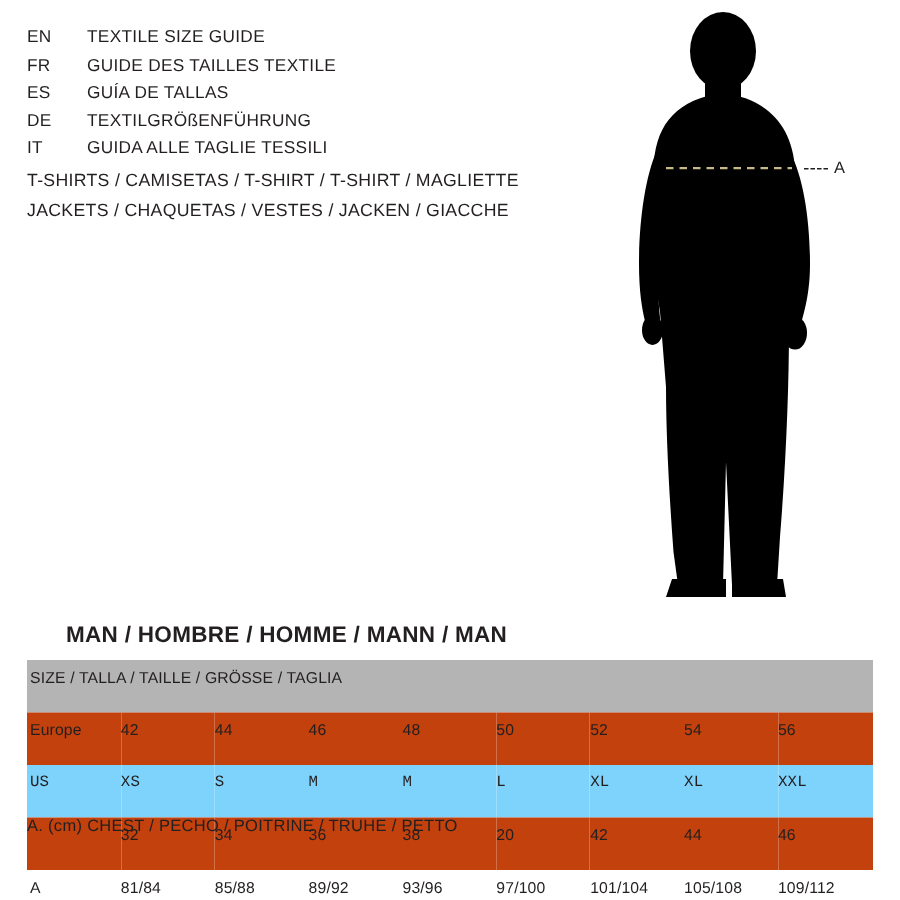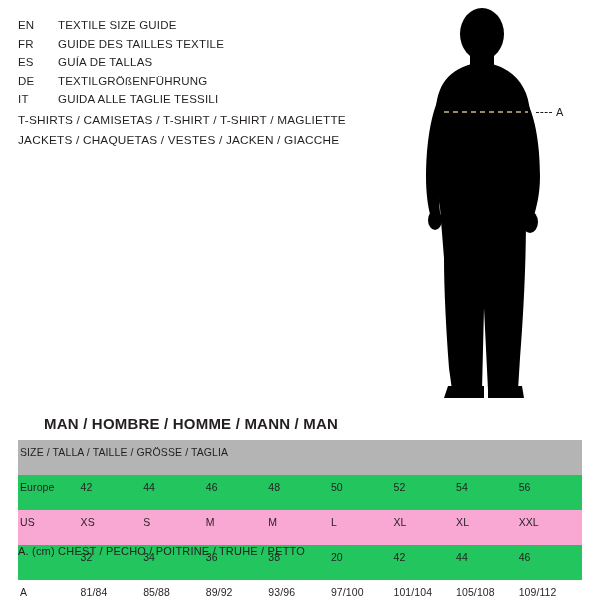--- a/index.html
+++ b/index.html
@@ -104,22 +104,22 @@
     padding: 4px 0 15px 0;
     height: 16px;
     vertical-align: middle;
     letter-spacing: 0.1px;
   }
   .col-label { width: 86px; padding-left: 2px !important; }
   .row-head {
     background: #b4b4b4;
     font-weight: normal;
   }
-  .row-light { background: #22c55e; }
-  .row-dark  { background: #f9a8d4; }
+  .row-light { background: #c2410c; }
+  .row-dark  { background: #7dd3fc; font-family: Liberation Mono, monospace; }
   .row-white { background: #ffffff; }
 
   .footnote {
     position: absolute;
     left: 18px;
     top: 545px;
     font-size: 11px;
     letter-spacing: 0.2px;
   }
 </style>

